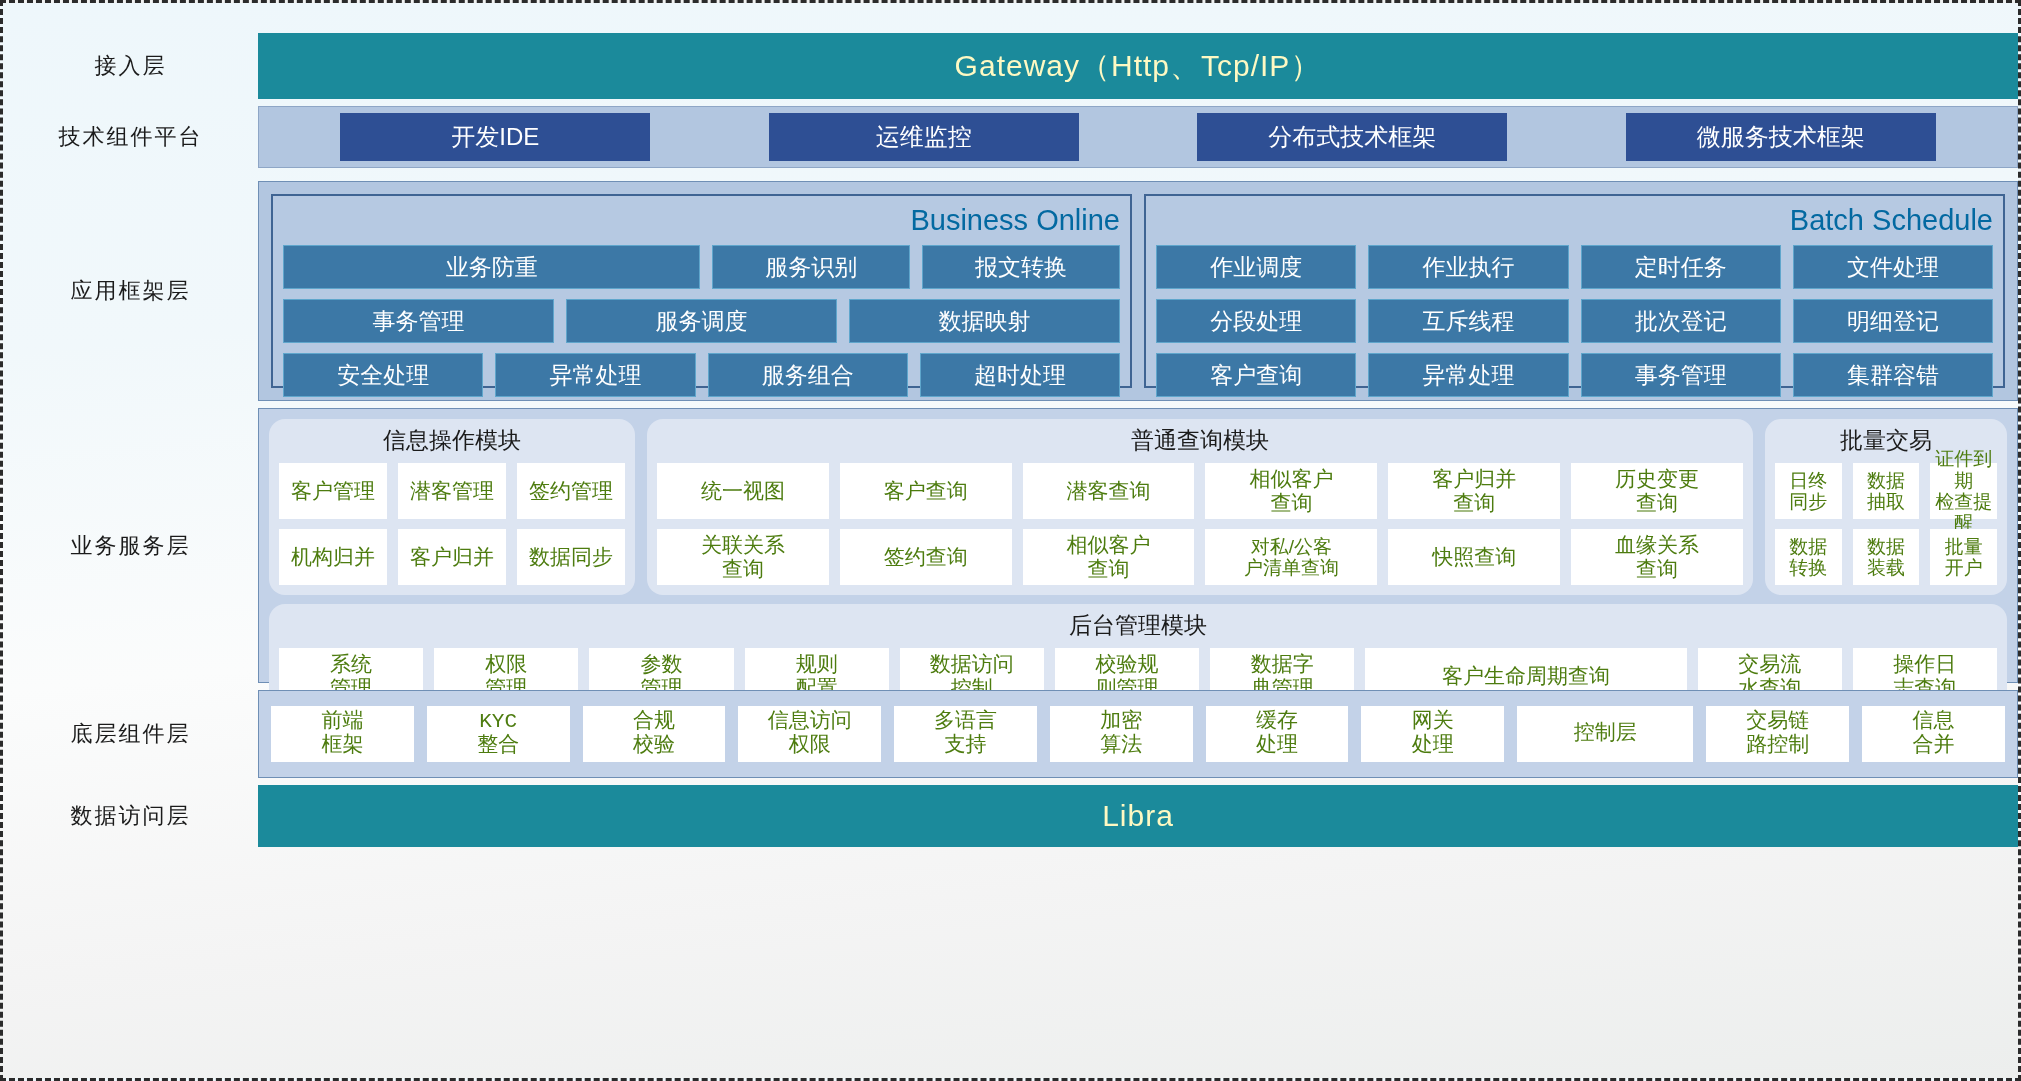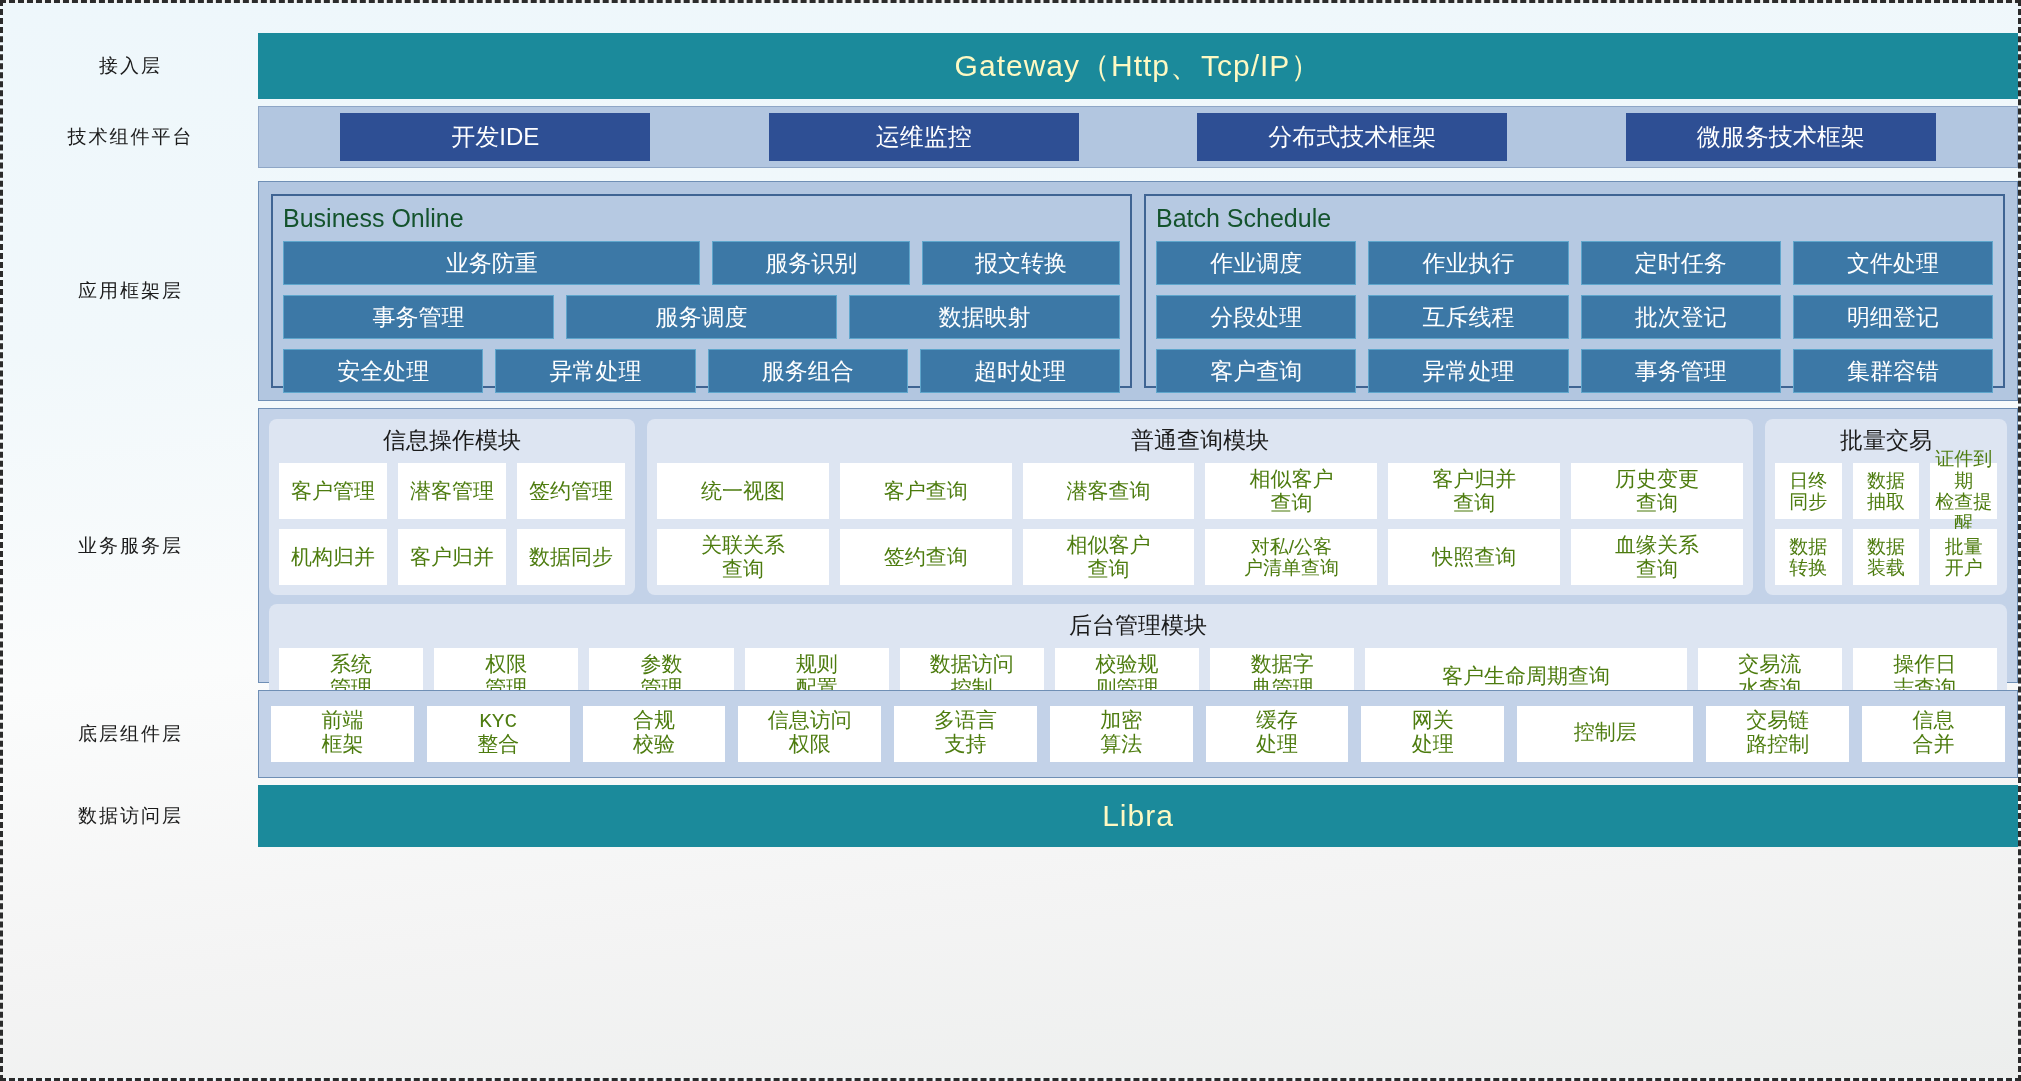--- a/index.html
+++ b/index.html
@@ -21,21 +21,21 @@
     position: absolute;
     display: flex;
     align-items: stretch;
   }
   .layer-label {
     width: 255px;
     flex: 0 0 255px;
     display: flex;
     align-items: center;
     justify-content: center;
-    font-size: 19px;
+    font-size: 22px;
     color: #1b1b1b;
     letter-spacing: 2px;
     text-align: right;
   }
   .layer-body { flex: 1 1 auto; display: flex; }
 
   
   .teal-bar {
     flex: 1 1 auto;
     background: #1b8a9b;
@@ -79,23 +79,23 @@
   }
   .app-group {
     flex: 1 1 0;
     border: 2px solid #3f6493;
     background: #b6c9e2;
     padding: 6px 10px 12px 10px;
     display: flex;
     flex-direction: column;
   }
   .app-group-title {
-    text-align: left;
-    font-size: 25px;
-    color: #14532d;
+    text-align: right;
+    font-size: 29px;
+    color: #0369a1;
     margin: 2px 0 8px 0;
   }
   .app-grid { display: flex; flex-direction: column; gap: 10px; }
   .app-row { display: flex; gap: 12px; }
   .app-cell {
     background: #3c78a6;
     border: 1px solid #5fa6cc;
     color: #ffffff;
     font-size: 23px;
     height: 44px;
@@ -112,21 +112,21 @@
     background: #c3d2e8;
     border: 1px solid #6f8fb5;
     padding: 10px;
     display: flex;
     flex-direction: column;
     gap: 9px;
   }
   .svc-row { display: flex; gap: 12px; }
   .svc-group {
     background: #dde5f2;
-    border-radius: 8px;
+    border-radius: 16px;
     padding: 4px 10px 10px 10px;
     display: flex;
     flex-direction: column;
   }
   .svc-group-title {
     text-align: center;
     font-size: 23px;
     color: #1b1b1b;
     margin: 2px 0 7px 0;
   }

